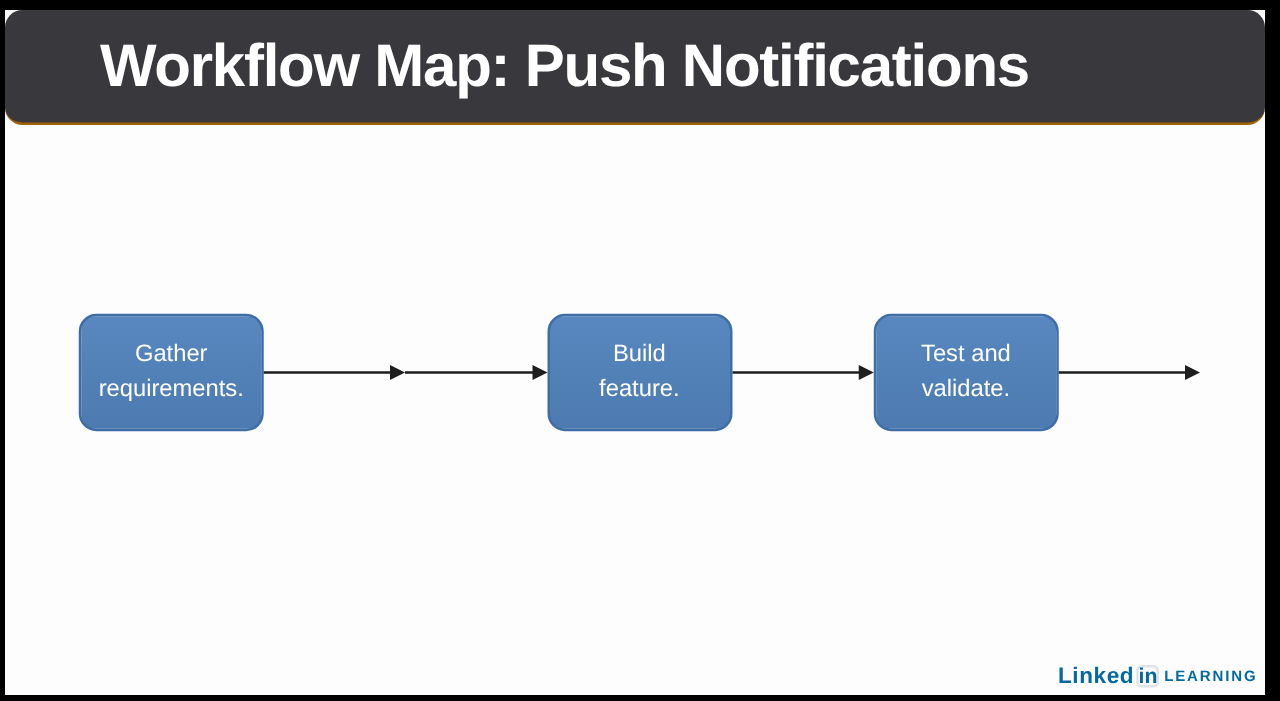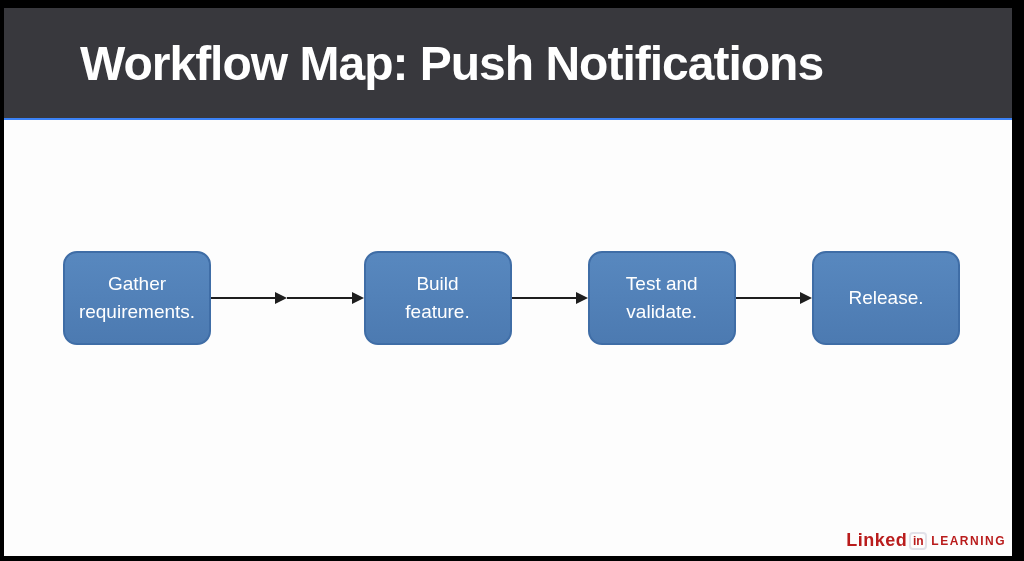--- a/index.html
+++ b/index.html
@@ -10,26 +10,27 @@
     position: relative;
     overflow: hidden;
   }
   .stage {
     position: absolute;
     top: 8px; left: 4px; right: 12px; bottom: 5px;
     background: #fdfdfd;
     overflow: hidden;
   }
   .slide-header {
-    height: 112px;
+    height: 92px;
     background: #38383d;
-    border-bottom: 2px solid #3b82f6;
+    border-bottom: 2px solid #a16207;
     display: flex;
     align-items: center;
     padding-left: 76px;
+    border-radius: 14px;
   }
   .slide-title {
     color: #ffffff;
     font-size: 48px;
     font-weight: bold;
     letter-spacing: -1px;
     white-space: nowrap;
   }
   .flow {
     position: absolute;
@@ -77,38 +78,38 @@
     border-bottom: 6px solid transparent;
     border-left: 12px solid #1e1e1e;
     margin-left: -1px;
   }
   .watermark {
     position: absolute;
     right: 6px;
     bottom: 5px;
     display: flex;
     align-items: center;
-    color: #b91c1c;
+    color: #0369a1;
     user-select: none;
   }
   .wm-brand {
     font-size: 18px;
     font-weight: bold;
     letter-spacing: 0.5px;
   }
   .wm-badge {
     margin-left: 2px;
     width: 18px;
     height: 18px;
     border: 2px solid #e2e2e9;
     border-radius: 4px;
     display: flex;
     align-items: center;
     justify-content: center;
-    font-size: 12px;
+    font-size: 17px;
     font-weight: bold;
     line-height: 1;
   }
   .wm-suffix {
     margin-left: 4px;
     font-size: 12px;
     font-weight: bold;
     letter-spacing: 1.5px;
   }
 </style>
@@ -152,23 +153,20 @@
     <div class="flow-step">
       <div class="flow-step-label">Test and
 validate.</div>
     </div>
 
     <div class="flow-arrow">
       <div class="arrow-line"></div>
       <div class="arrow-head"></div>
     </div>
 
-    <div class="flow-step">
-      <div class="flow-step-label">Release.</div>
-    </div>
 
   </div>
 
   <div class="watermark">
     <span class="wm-brand">Linked</span>
     <span class="wm-badge">in</span>
     <span class="wm-suffix">LEARNING</span>
   </div>
 
 </div>

